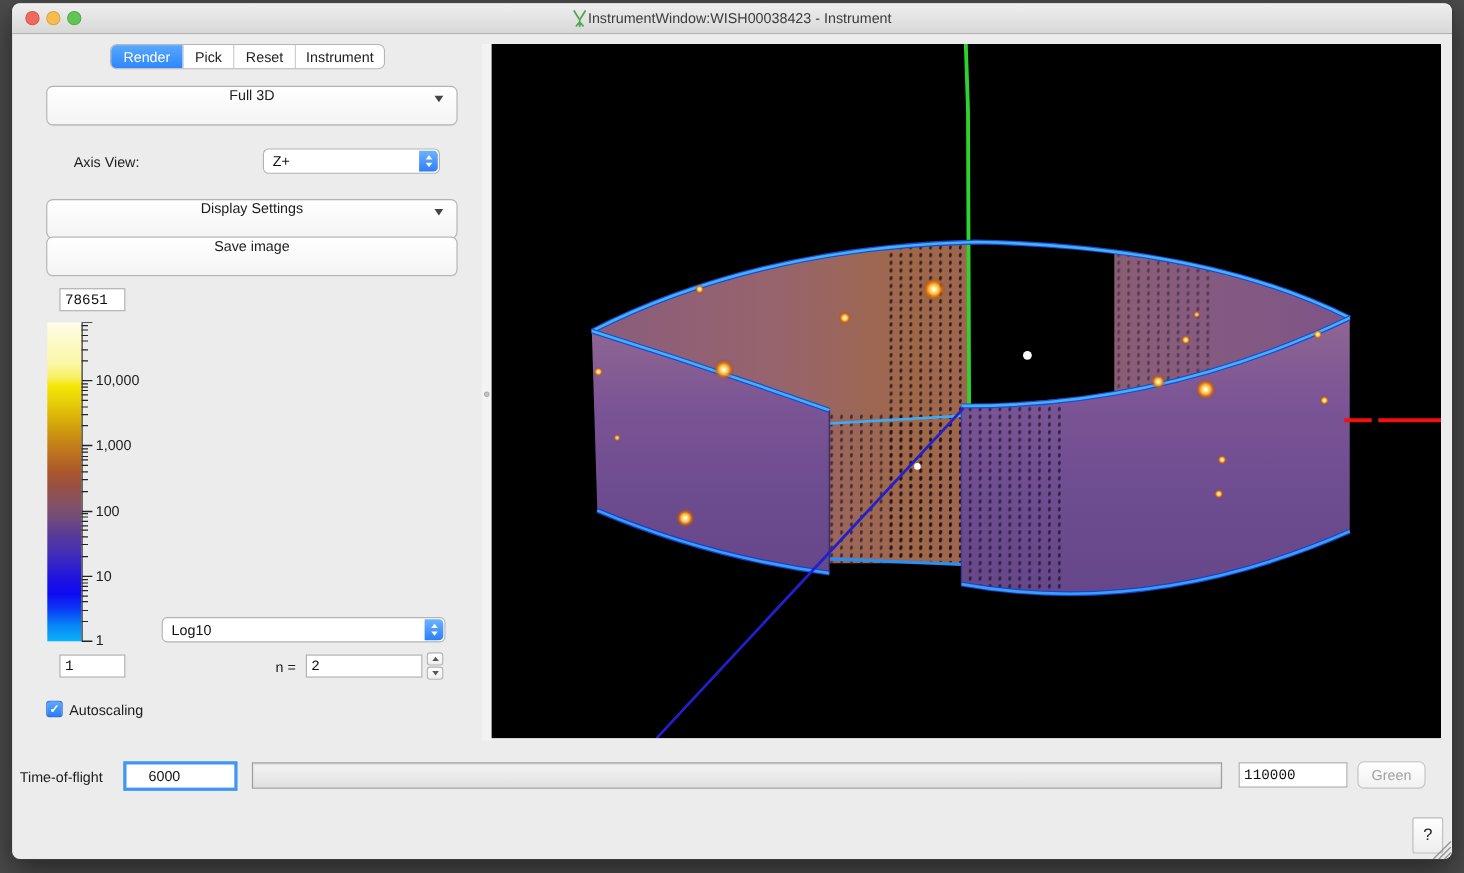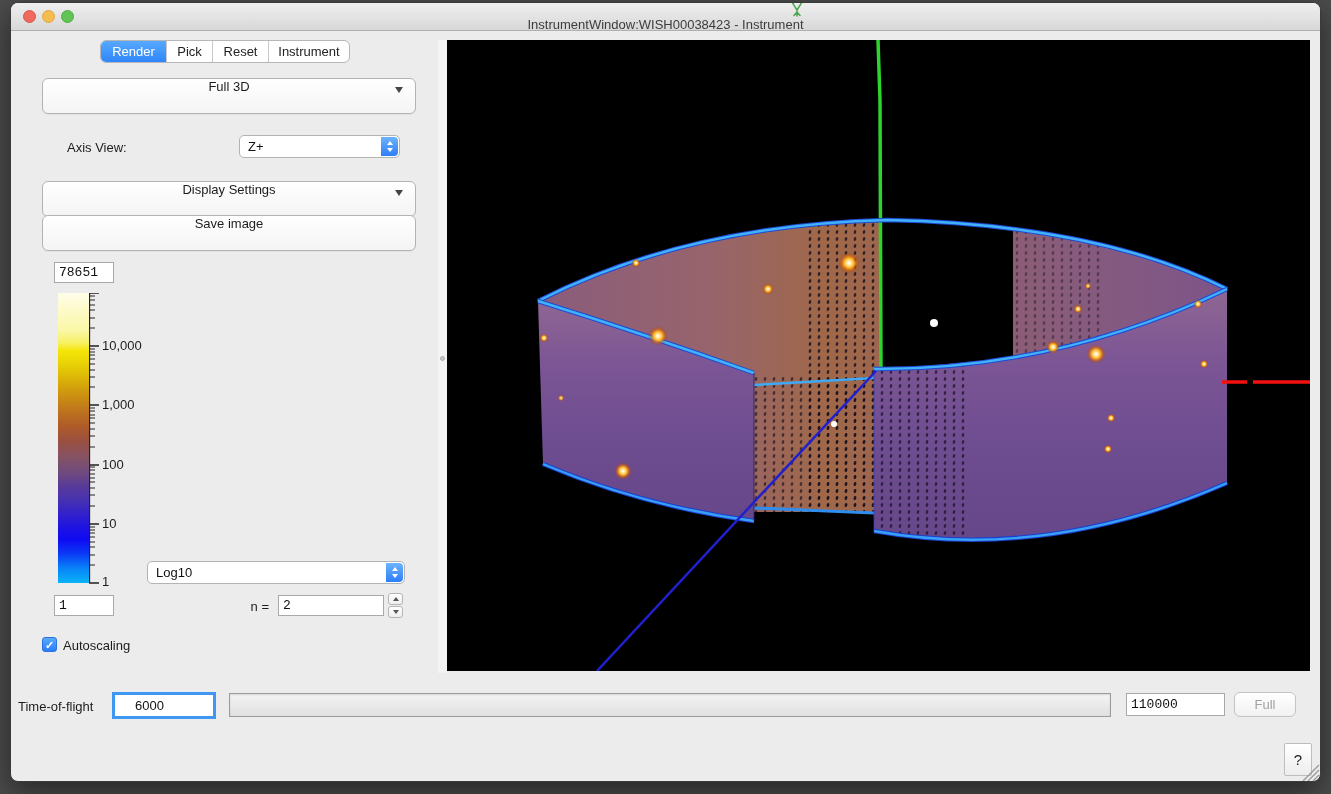--- a/index.html
+++ b/index.html
@@ -8,21 +8,21 @@
   .window { position:absolute; left:10px; top:2px; width:1311px; height:780px;
             background:#ececec; border-radius:8px; border:1px solid #3a3a3a;
             box-shadow:0 10px 30px rgba(0,0,0,.5); overflow:hidden; }
   .titlebar { position:relative; height:28px; background:linear-gradient(#efefef,#d8d8d8);
               border-bottom:1px solid #b0b0b0; display:flex; align-items:center; justify-content:center; }
   .traffic { position:absolute; left:12px; top:7px; display:flex; gap:6px; }
   .light { width:13px; height:13px; border-radius:50%; }
   .light.red { background:#ee6a5e; border:1px solid #d8554b; }
   .light.yellow { background:#f5bd4f; border:1px solid #dfa53c; }
   .light.green { background:#61c454; border:1px solid #4fae44; }
-  .title { font-size:13px; color:#3c3c3c; display:flex; align-items:flex-end; gap:0;flex-direction:column; }
+  .title { font-size:13px; color:#3c3c3c; display:flex; align-items:flex-start; gap:0; }
 
   
   .tabs { position:absolute; left:89px; top:37px; height:23px; display:flex;
           border:1px solid #b6b6b6; border-radius:6px; overflow:hidden; background:#fff; }
   .tab { font-size:13px; color:#222; display:flex; align-items:center; justify-content:center;
          border-right:1px solid #c9c9c9; cursor:default; }
   .tab:last-child { border-right:none;text-align:right; }
   .tab.active { background:linear-gradient(#57a9fd,#2f86fb); color:#fff; }
 
   .btn { position:absolute; left:31px; width:374px; height:36px; background:linear-gradient(#ffffff,#f4f4f4);
@@ -36,21 +36,21 @@
   .combo .stepper { position:absolute; right:1px; top:1px; bottom:1px; width:17px; border-radius:0 4px 4px 0;
                     background:linear-gradient(#6cb3fd,#2e7ef8); display:flex; flex-direction:column;
                     align-items:center; justify-content:center; gap:3px; }
   .chev-up { width:0; height:0; border-left:3.5px solid transparent; border-right:3.5px solid transparent; border-bottom:4px solid #fff; }
   .chev-dn { width:0; height:0; border-left:3.5px solid transparent; border-right:3.5px solid transparent; border-top:4px solid #fff; }
 
   .label { position:absolute; font-size:13px; color:#1c1c1c; }
   .field { position:absolute; height:21px; border:1px solid #a9a9a9; background:#fff; font-size:13px;
            color:#111; padding-left:4px; font-family:Liberation Mono, monospace; }
 
-  .colorbar-wrap { position:absolute; left:47px; top:290px; width:150px; height:296px; }
+  .colorbar-wrap { position:absolute; left:32px; top:290px; width:150px; height:296px; }
   .colorbar { position:absolute; left:0; top:0; width:31px; height:290px;
     background:linear-gradient(180deg,
       #fffdea 0%, #fcfac2 7%, #faf7a6 13%, #f8f168 17%, #f4e607 20%,
       #e7cf06 25%, #d9b108 30%, #cc9311 35%, #c0771c 40%, #ae5b28 46%,
       #9a5040 51%, #845266 57%, #6e4a7e 62%, #57399b 67%, #4430b4 72%,
       #3322cb 76%, #1d12e2 81%, #0f0af2 85%, #0a3bf6 90%, #0884f7 95%, #0ab4f8 100%); }
   .tick-label { position:absolute; left:44px; font-size:13px; color:#1c1c1c; height:16px; line-height:16px; }
 
   .spinner { position:absolute; width:15px; height:25px; display:flex; flex-direction:column; gap:1px; }
   .spin-btn { flex:1; background:linear-gradient(#fff,#eee); border:1px solid #b5b5b5; border-radius:3px;
@@ -285,21 +285,21 @@
       <circle cx="487" cy="283" r="4" fill="#ffffff"></circle>
       <circle cx="387" cy="384" r="3" fill="#ffffff"></circle>
     </svg>
   </div>
 
   <div class="label" style="left:7px; top:696px;">Time-of-flight</div>
   <input class="tof-input" value="6000" style="">
   <div class="slider"></div>
   <input class="field" style="left: 1115px; top: 690px; width: 99px; height: 23px;" value="110000">
   <div class="reset-btn">
-    <span>Full</span>
+    <span>Green</span>
   </div>
 
   <div class="help-btn">
     <span>?</span>
   </div>
 
   <svg width="22" height="22" style="position:absolute; left:1288px; top:758px;">
     <path d="M4 20 L20 4 M9 20 L20 9 M14 20 L20 14" stroke="#9a9a9a" stroke-width="1.4"></path>
   </svg>
 

